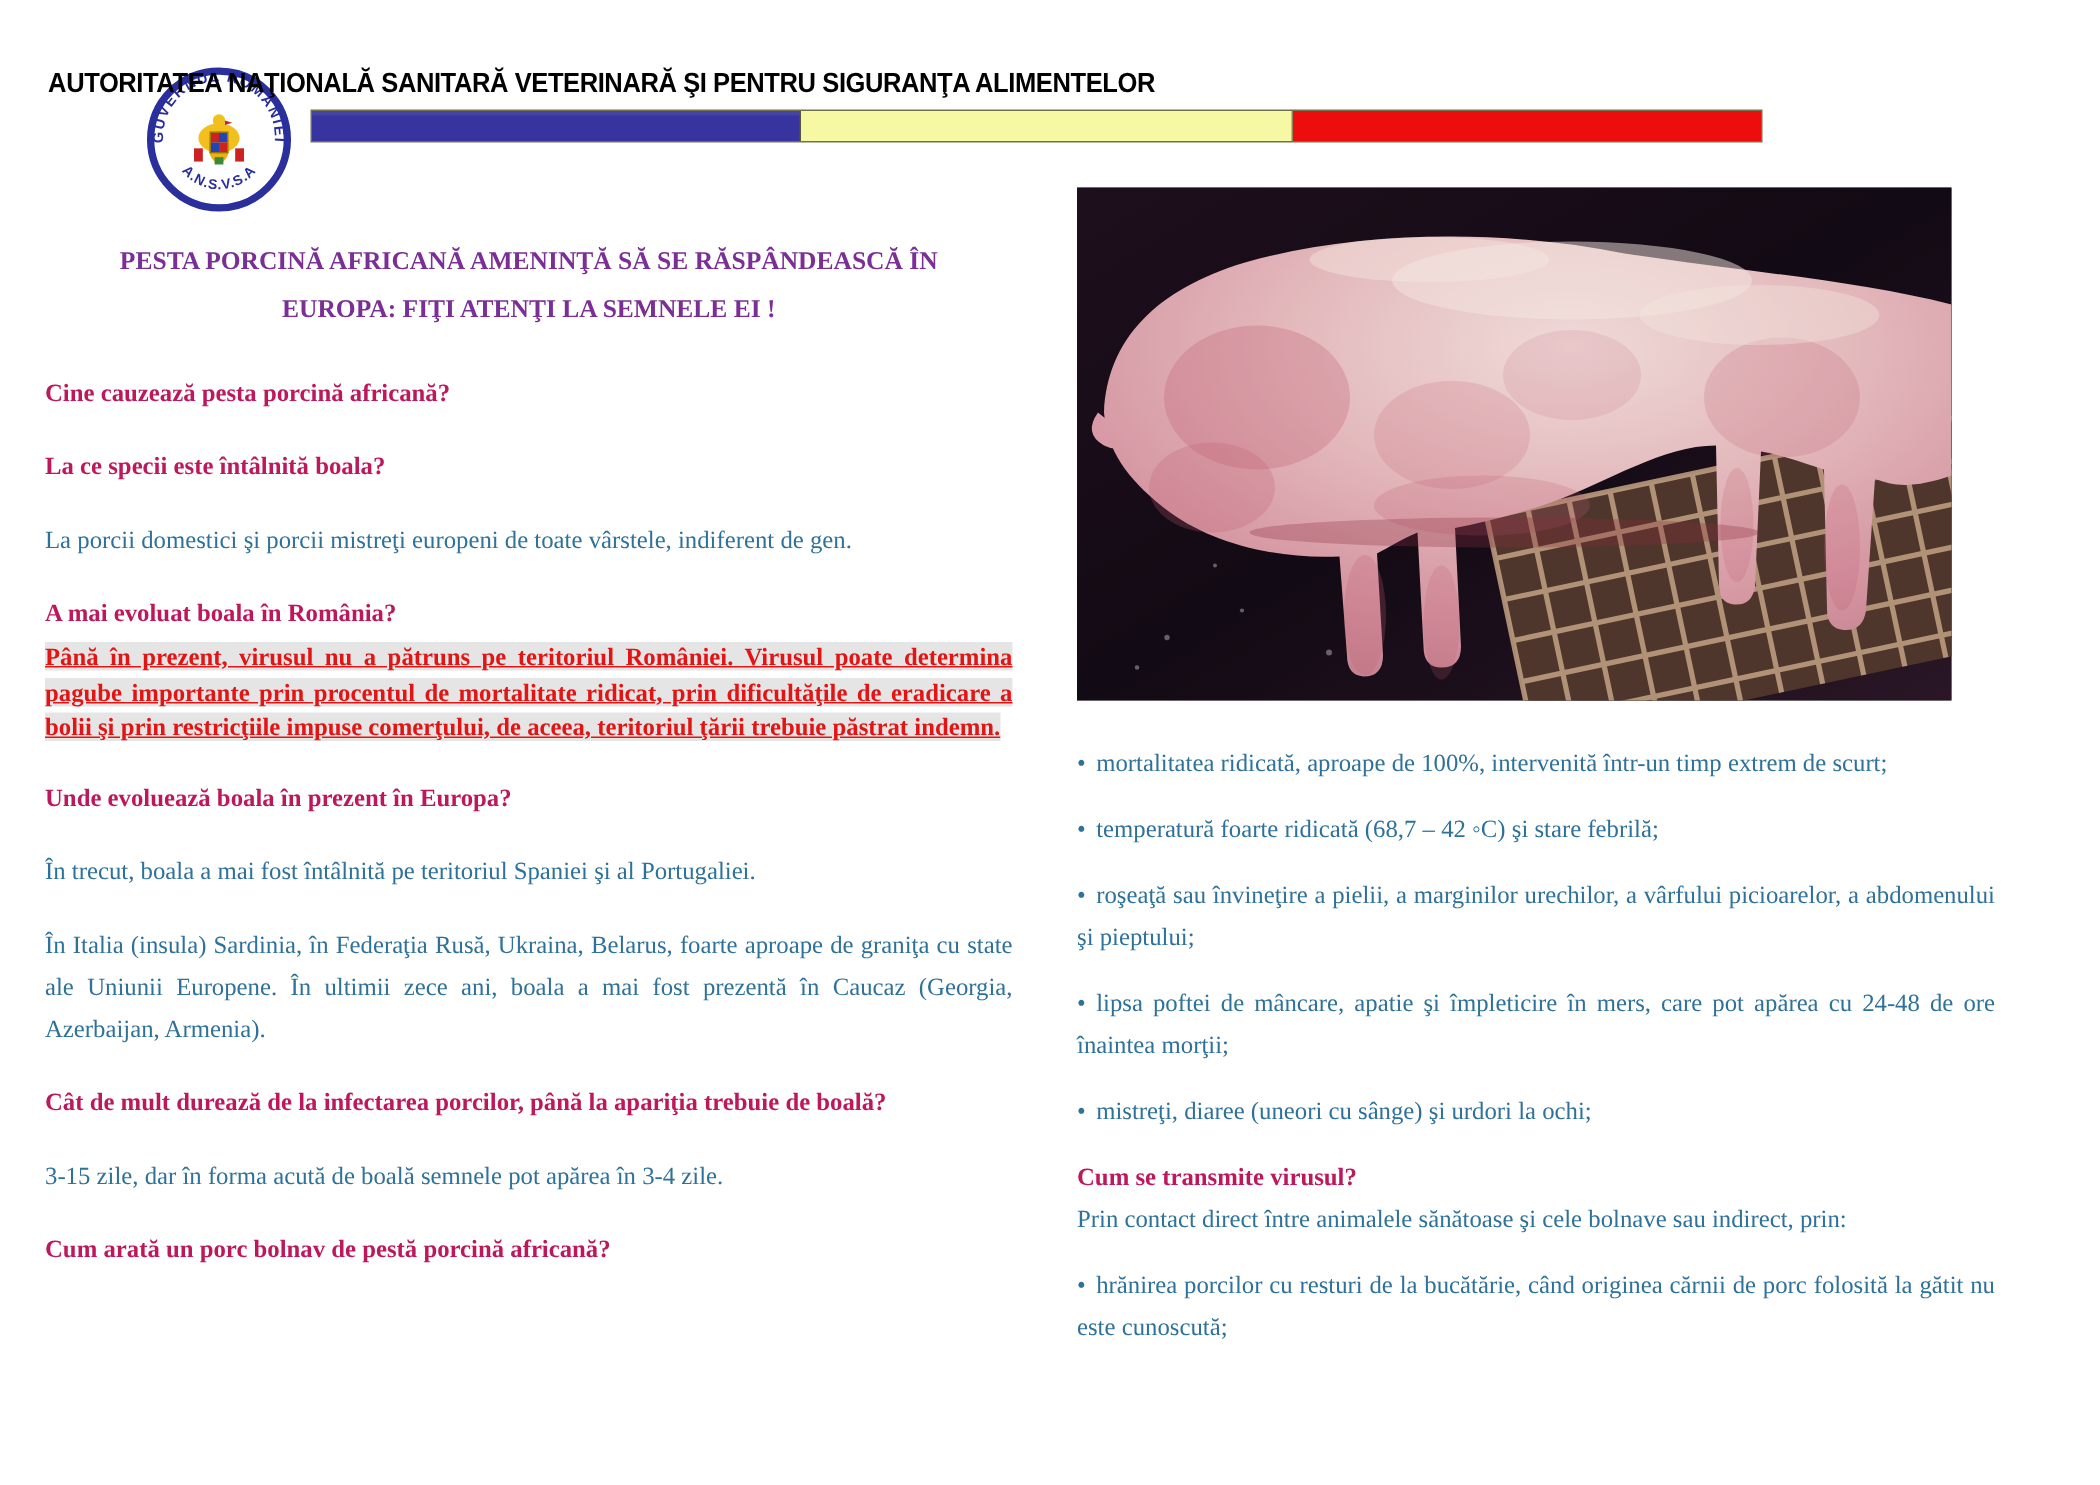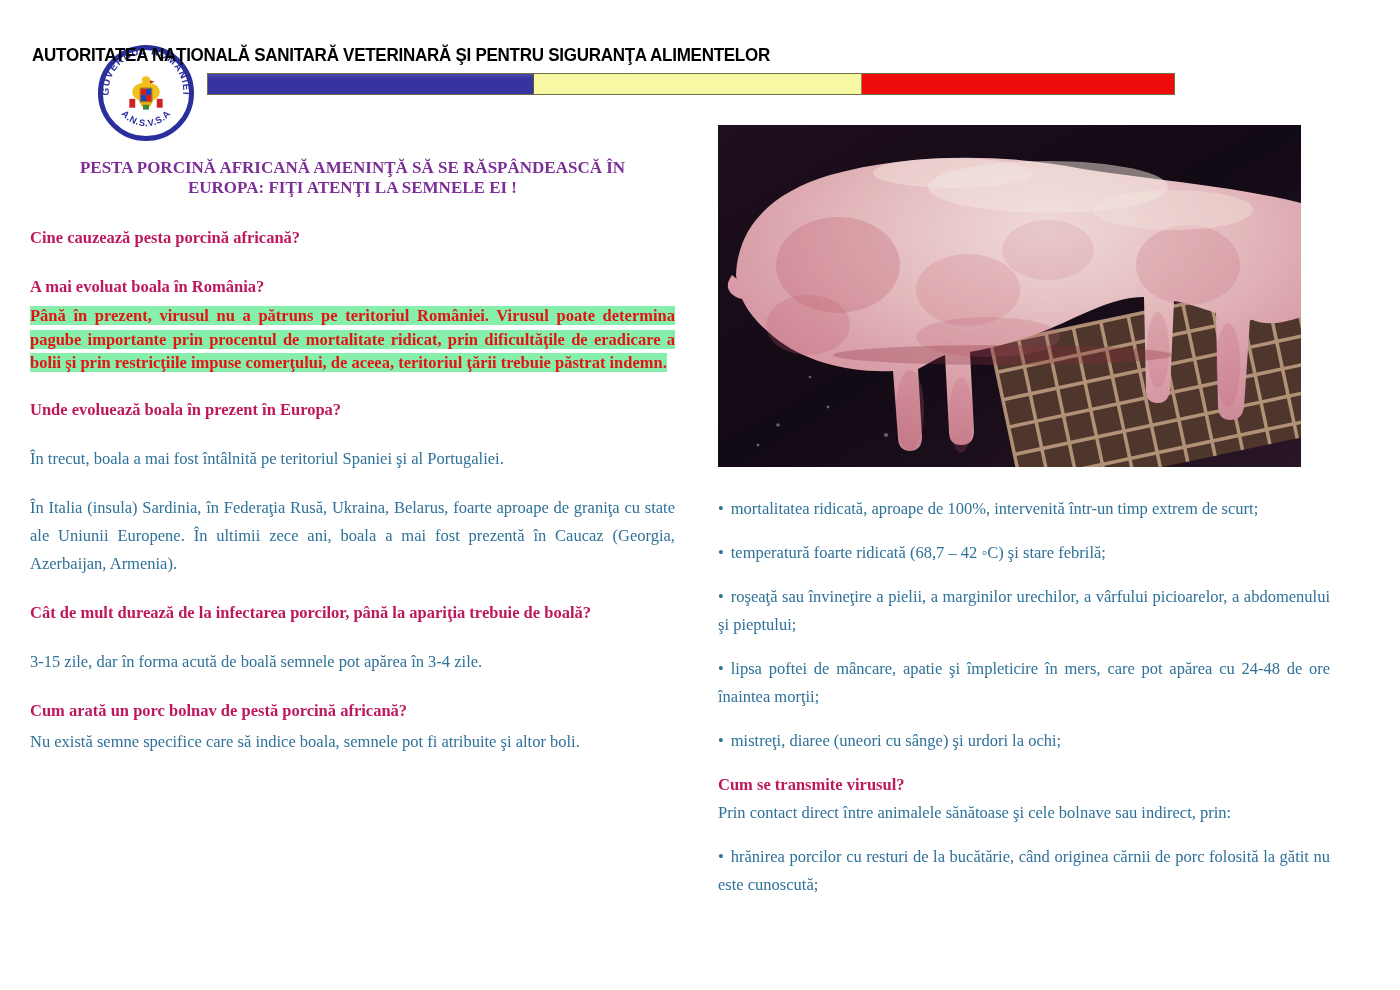--- a/index.html
+++ b/index.html
@@ -24,30 +24,30 @@
   .flagbar .seg{height:100%;}
   .seg.blue{width:33.7%;background:#37339F;border-right:1px solid #5a5a3a;box-shadow:inset 0 3px 0 rgba(255,255,255,.08);}
   .seg.yellow{width:33.9%;background:#F6F8A3;border-right:1px solid #8a8a5a;}
   .seg.red{width:32.4%;background:#EE0D0D;}
   .logo{position:absolute;left:95px;top:44px;width:102px;height:98px;}
   .logo svg{width:100%;height:100%;}
 
   
   .leftcol{position:absolute;left:30px;top:158px;width:645px;}
   .leftcol .title{
-    color:#7B2F96;font-size:17px;line-height:20px;font-weight:bold;
+    color:#7B2F96;font-size:17px;line-height:32px;font-weight:bold;
     text-align:center;width:600px;margin:0 auto;
   }
   .leftcol p{font-size:16.5px;line-height:28px;margin:21px 0 0;}
   .q{color:#be185d;font-weight:bold;}
   .a{color:#2E7199;}
   .just{text-align:justify;}
   .q-first{margin-top:26px !important;}
   .hl-wrap{margin-top:3px !important;line-height:23.5px !important;text-align:justify;}
-  .hl{background:#86efac;color:#E31414;font-weight:bold;}
+  .hl{background:#e5e5e5;color:#E31414;font-weight:bold;text-decoration:underline;}
   .tight{margin-top:3px !important;}
 
   
   .rightcol{position:absolute;left:718px;top:125px;width:614px;}
   .pig{width:583px;height:342px;display:block;background:#150b13;}
   .rtext{width:612px;margin-top:2px;color:#2E7199;}
   .rtext p{font-size:16.5px;line-height:28px;margin:16px 0 0;text-align:justify;}
   .rtext .first{margin-top:28px;}
   .rtext .intro{margin-top:0;}
   .blt{margin-right:7px;}
@@ -96,33 +96,34 @@
     <div class="seg blue"></div>
     <div class="seg yellow"></div>
     <div class="seg red"></div>
   </div>
 
   <div class="leftcol">
     <h1 class="title">PESTA PORCINĂ AFRICANĂ AMENINŢĂ SĂ SE RĂSPÂNDEASCĂ ÎN EUROPA: FIŢI ATENŢI LA SEMNELE EI !</h1>
 
     <p class="q q-first">Cine cauzează  pesta porcină africană?</p>
 
+    <p class="q">La ce specii este întâlnită boala?</p>
+    <p class="a">La porcii domestici şi porcii mistreţi europeni de toate vârstele, indiferent de gen.</p>
 
     <p class="q">A mai evoluat boala în România?</p>
     <p class="a hl-wrap"><span class="hl">Până în prezent, virusul nu a pătruns pe teritoriul României. Virusul poate determina pagube importante prin procentul de mortalitate ridicat, prin dificultăţile de eradicare a bolii şi prin restricţiile impuse comerţului, de aceea, teritoriul ţării trebuie păstrat indemn.</span></p>
 
     <p class="q">Unde evoluează boala în prezent în Europa?</p>
     <p class="a">În trecut, boala a mai fost întâlnită pe teritoriul Spaniei şi al Portugaliei.</p>
     <p class="a just">În Italia (insula) Sardinia, în Federaţia Rusă, Ukraina, Belarus, foarte aproape de graniţa cu state ale Uniunii Europene. În ultimii zece ani, boala a mai fost prezentă în Caucaz (Georgia, Azerbaijan, Armenia).</p>
 
     <p class="q">Cât de mult durează de la infectarea porcilor, până la apariţia trebuie de boală?</p>
     <p class="a">3-15 zile, dar în forma acută de boală semnele pot apărea în 3-4 zile.</p>
 
     <p class="q">Cum arată un porc bolnav de pestă porcină africană?</p>
-    <p class="a tight">Nu există semne specifice  care să indice boala, semnele pot fi atribuite şi altor boli.</p>
   </div>
 
   <div class="rightcol">
 
     <svg class="pig" viewBox="0 0 583 342" preserveAspectRatio="none">
       <defs>
         <linearGradient id="pgBg" x1="0" y1="0" x2="1" y2="1">
           <stop offset="0" stop-color="#1E0F1C"></stop>
           <stop offset="0.5" stop-color="#120A14"></stop>
           <stop offset="1" stop-color="#2A1626"></stop>

